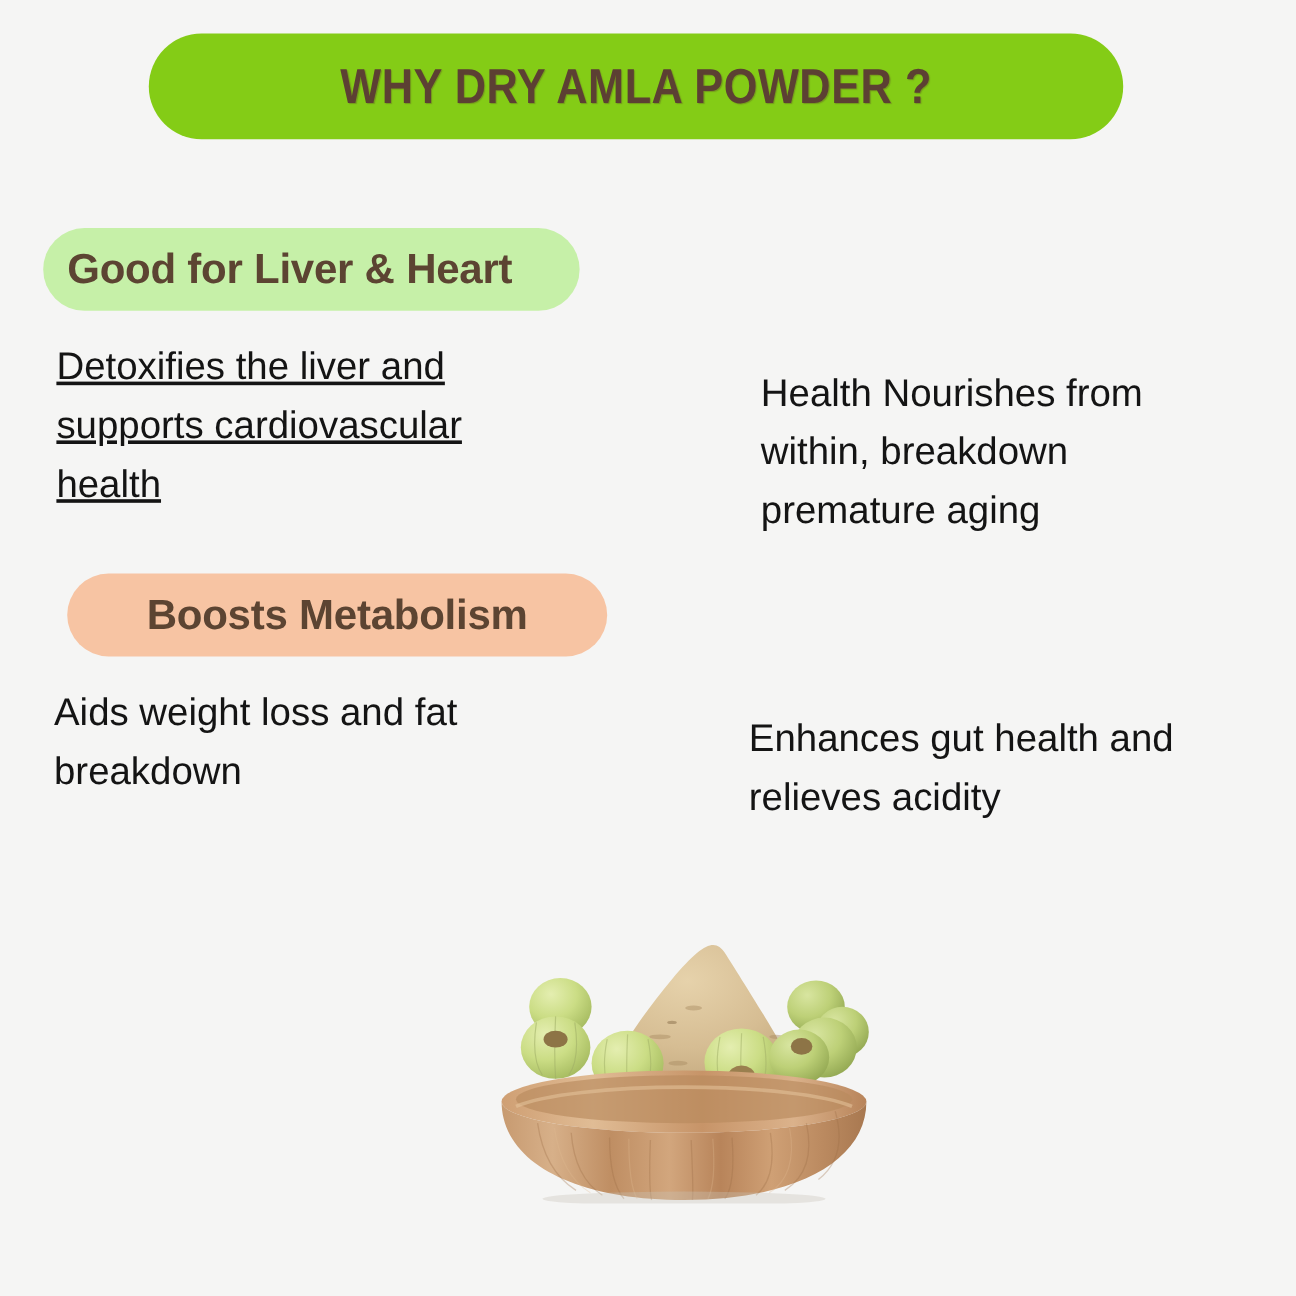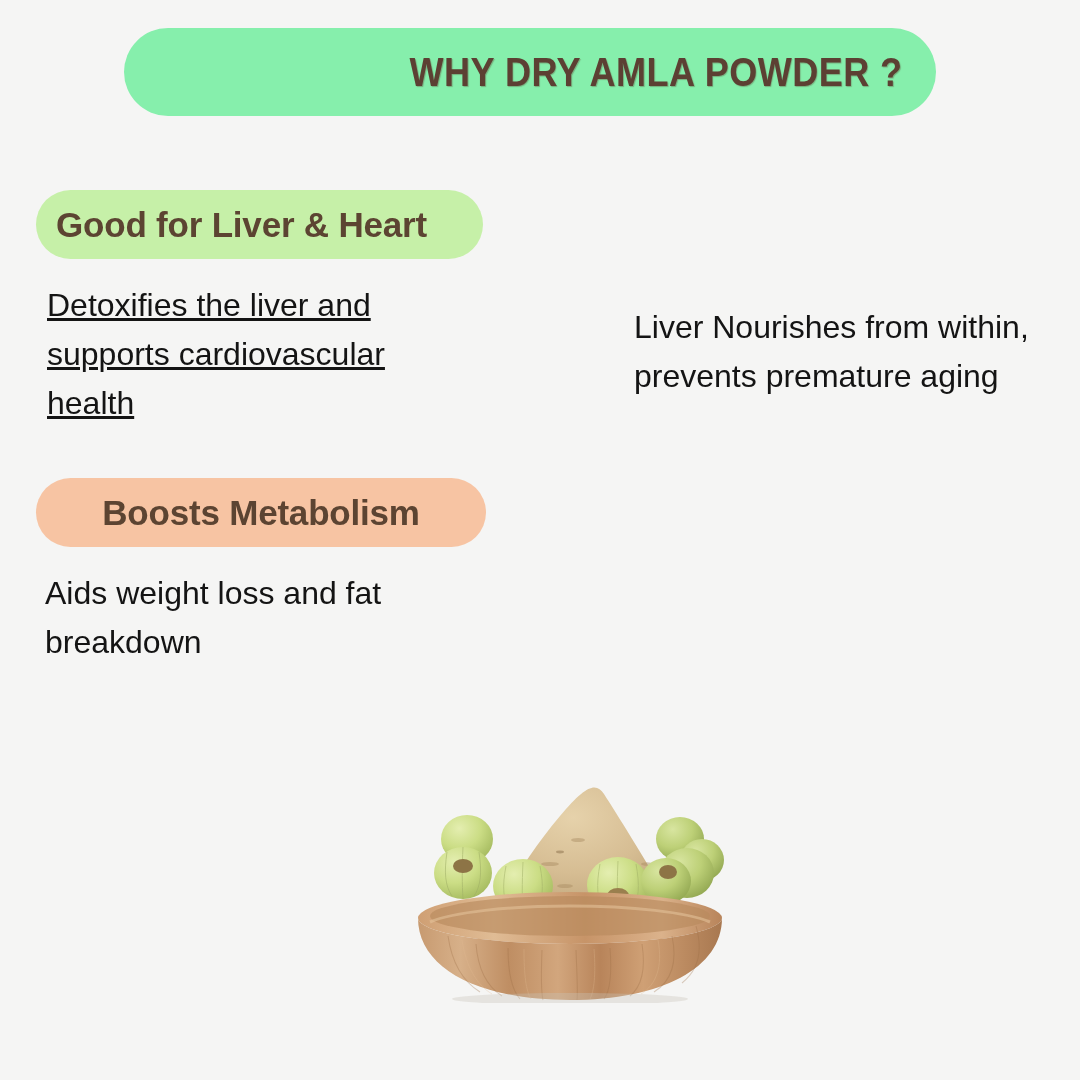--- a/index.html
+++ b/index.html
@@ -14,23 +14,23 @@
     background:#f5f5f4;
     font-family:"Liberation Sans", sans-serif;
     position:relative;
   }
 
   
   .header-banner{
     position:absolute;
     left:124px; top:28px;
     width:812px; height:88px;
-    background:#86efac;
+    background:#84cc16;
     border-radius:44px;
-    display:flex; align-items:center; justify-content:flex-end;
+    display:flex; align-items:center; justify-content:center;
   }
   .header-title{
     font-family:"Liberation Sans Narrow","Liberation Sans", sans-serif;
     font-weight:bold;
     font-size:41px;
     letter-spacing:0.5px;
     color:#5c4033;
     transform:scaleX(0.88);
     text-shadow:1px 1px 1px rgba(90,60,40,0.35);
     white-space:nowrap;
@@ -78,21 +78,21 @@
     font-size:32px;
     line-height:49px;
     color:#141414;
     font-weight:normal;
   }
   .desc-r1l{ margin:22px 0 0 47px; width:430px;text-decoration:underline; }
   .desc-r1r{ margin:22px 0 0 634px; width:400px; }
   .desc-r2l{ margin:22px 0 0 45px; width:430px; }
   .desc-r2r{ margin:22px 0 0 624px; width:430px; }
 
-  .row2{ margin-top:47px; }
+  .row2{ margin-top:47px;padding-left:20px; }
 
   
   .bowl-scene{
     position:absolute;
     left:400px; top:768px;
     width:340px; height:235px;
   }
   .bowl-scene svg{ display:block; width:340px; height:235px; }
 </style>
 </head>
@@ -107,33 +107,34 @@
   <div class="brow">
     <div class="bcell">
       <div class="pill green pill-r1l">
         <span>Good for Liver &amp; Heart</span>
       </div>
     </div>
   </div>
 
   <div style="position:relative;height:150px;">
     <div class="desc desc-r1l">Detoxifies the liver and supports cardiovascular health</div>
-    <div class="desc desc-r1r" style="position:absolute;top:0;left:0;margin-top:22px;">Liver Nourishes from within, prevents premature aging</div>
+    <div class="desc desc-r1r" style="position:absolute;top:0;left:0;margin-top:22px;">Health Nourishes from within, breakdown premature aging</div>
   </div>
 
   <div class="brow row2">
     <div class="bcell">
       <div class="pill peach pill-r2l">
         <span>Boosts Metabolism</span>
       </div>
     </div>
   </div>
 
   <div style="position:relative;height:120px;">
     <div class="desc desc-r2l">Aids weight loss and fat breakdown</div>
+    <div class="desc desc-r2r" style="position:absolute;top:0;left:0;margin-top:22px;">Enhances gut health and relieves acidity</div>
   </div>
 
 </div>
 
 <div class="bowl-scene">
   <svg viewBox="0 0 340 235" xmlns="http://www.w3.org/2000/svg">
     <defs>
       <linearGradient id="gWood" x1="0" y1="0" x2="1" y2="0">
         <stop offset="0%" stop-color="#c79a70"></stop>
         <stop offset="14%" stop-color="#d7b089"></stop>

